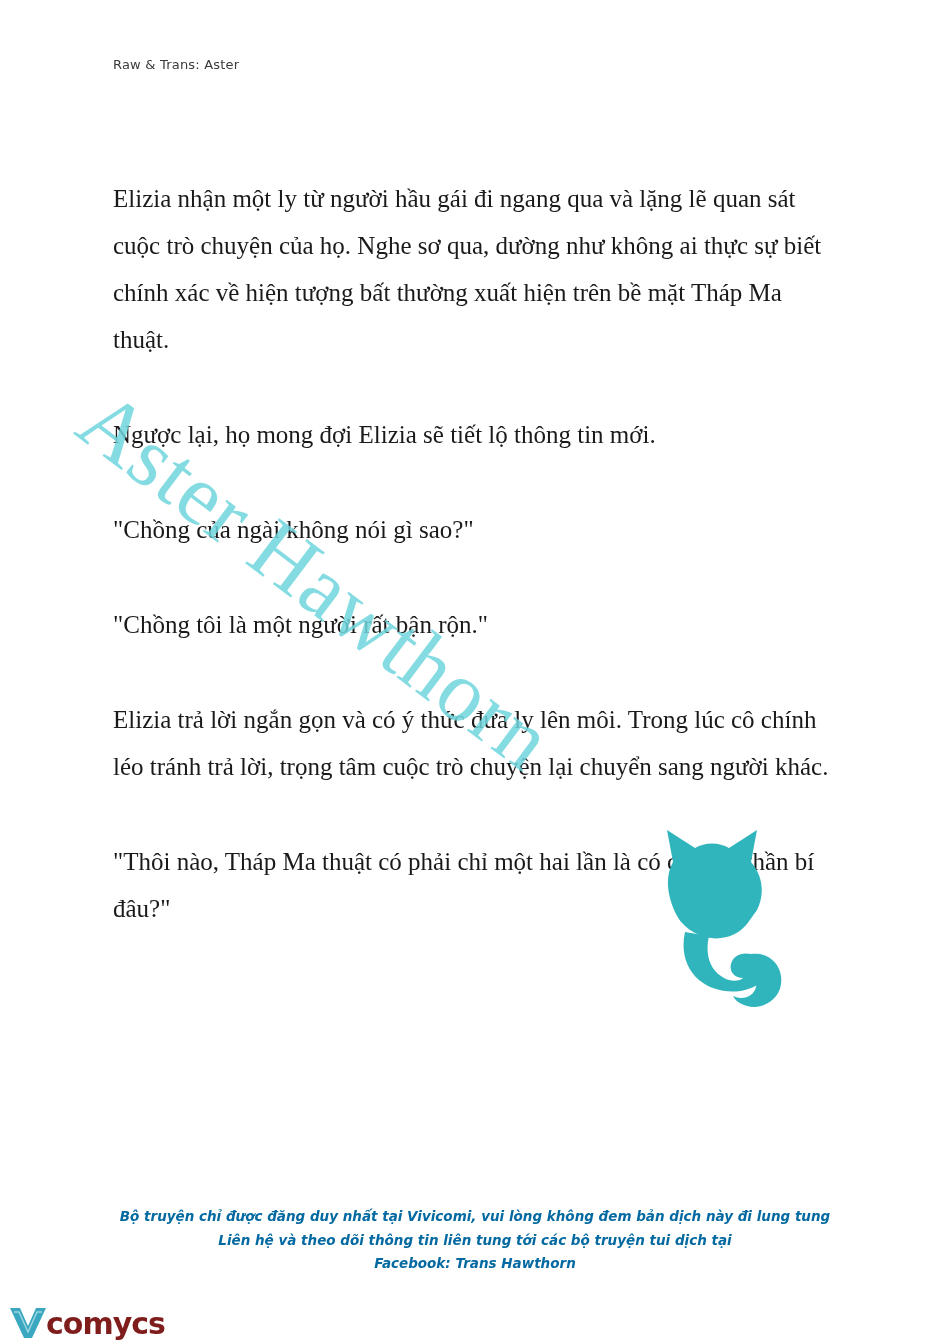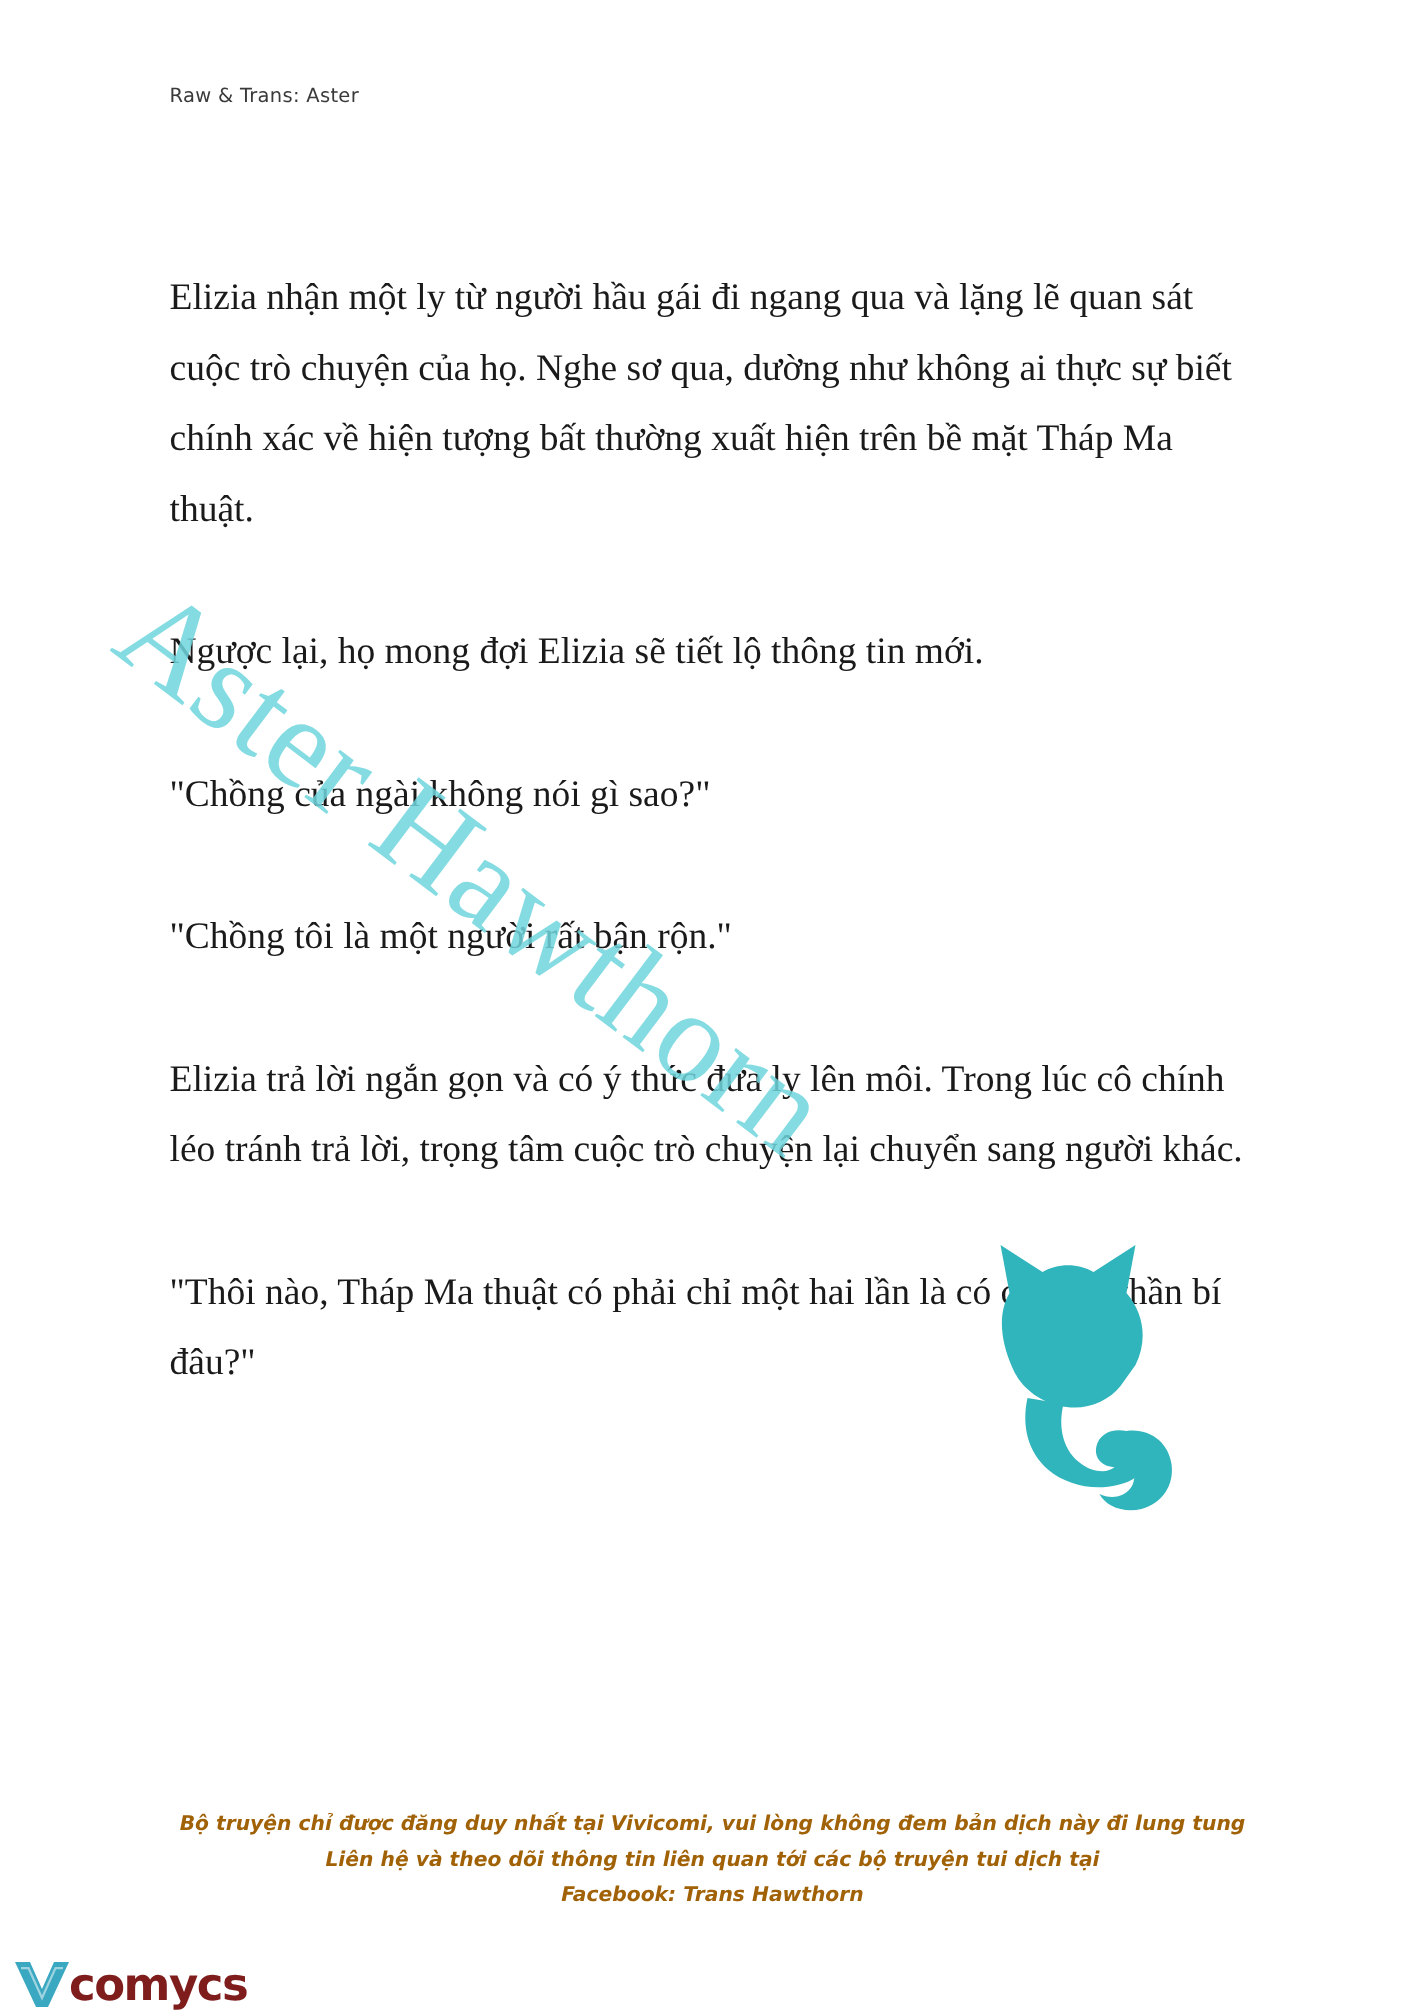--- a/index.html
+++ b/index.html
@@ -90,21 +90,21 @@
   .footer-notes {
     position: absolute;
     left: 0;
     right: 0;
     top: 1205px;
     text-align: center;
     font-family: "DejaVu Sans", sans-serif;
     font-size: 13.5px;
     font-weight: bold;
     font-style: italic;
-    color: #a16207;
+    color: #0369a1;
     line-height: 1.75;
   }
   .footer-notes div { padding: 0 40px; }
 
   
   .logo {
     position: absolute;
     left: 8px;
     top: 1300px;
     display: flex;
@@ -151,21 +151,21 @@
       <g fill="#31b5bd">
         <path d="M18 34 L12 2 L40 20 C50 14 64 14 74 20 L102 2 L96 34 C108 48 110 66 102 82 L92 96 C84 106 70 112 56 110 C40 108 26 98 20 84 C12 66 10 48 18 34 Z"></path>
         <path d="M30 104 C26 122 30 140 44 152 C56 162 74 166 90 162 C100 160 108 154 110 146 C112 136 106 128 96 126 C86 124 78 128 76 136 C74 144 80 150 88 150 C84 154 74 154 66 148 C54 140 50 124 54 108 Z"></path>
         <path d="M96 126 C112 124 124 134 126 148 C128 162 120 174 106 178 C94 181 82 176 78 168 C86 172 96 170 100 162 C104 152 100 140 90 136 Z"></path>
       </g>
     </svg>
   </div>
 
   <div class="footer-notes">
     <div>Bộ truyện chỉ được đăng duy nhất tại Vivicomi, vui lòng không đem bản dịch này đi lung tung</div>
-    <div>Liên hệ và theo dõi thông tin liên quan tới các bộ truyện tui dịch tại</div>
+    <div>Liên hệ và theo dõi thông tin liên tung tới các bộ truyện tui dịch tại</div>
     <div>Facebook: Trans Hawthorn</div>
   </div>
 
   <div class="logo">
     <span class="logo-mark">
       <svg viewBox="0 0 40 34" width="40" height="34" xmlns="http://www.w3.org/2000/svg">
         <path d="M2 2 L12 2 L20 20 L28 2 L38 2 L24 32 L16 32 Z" fill="#3aa8c1"></path>
         <path d="M6 6 L11 6 L20 26 L29 6 L34 6" fill="none" stroke="#ffffff" stroke-width="1.5" opacity="0.5"></path>
       </svg>
     </span>

